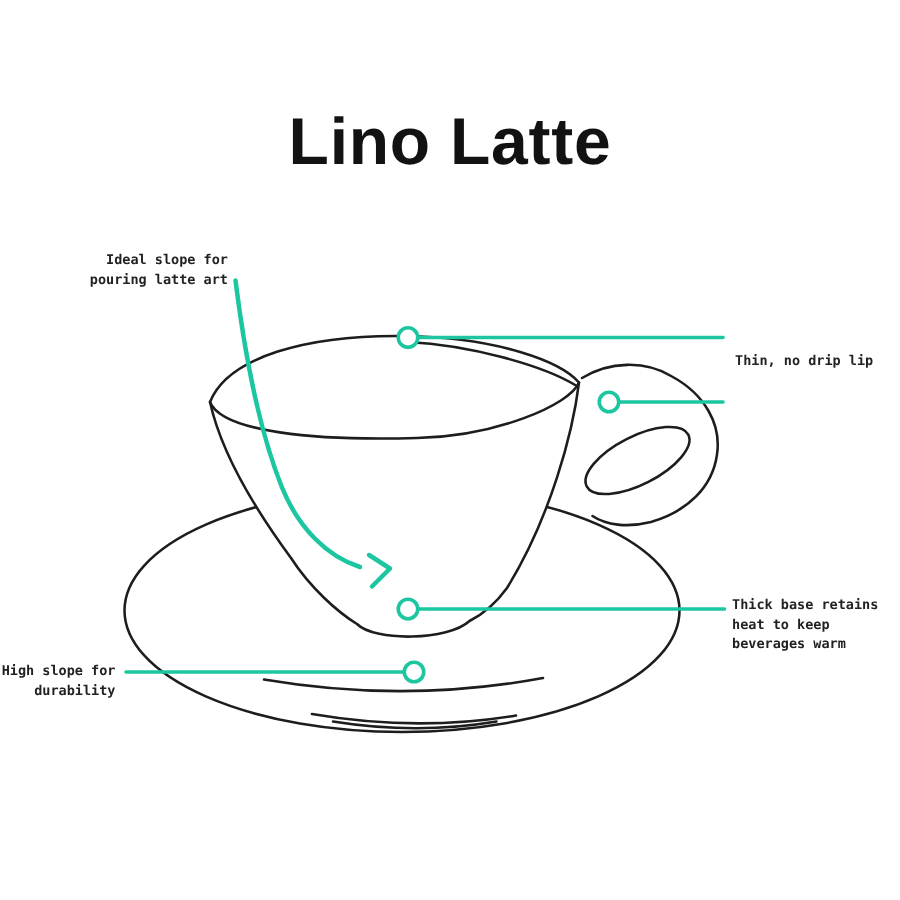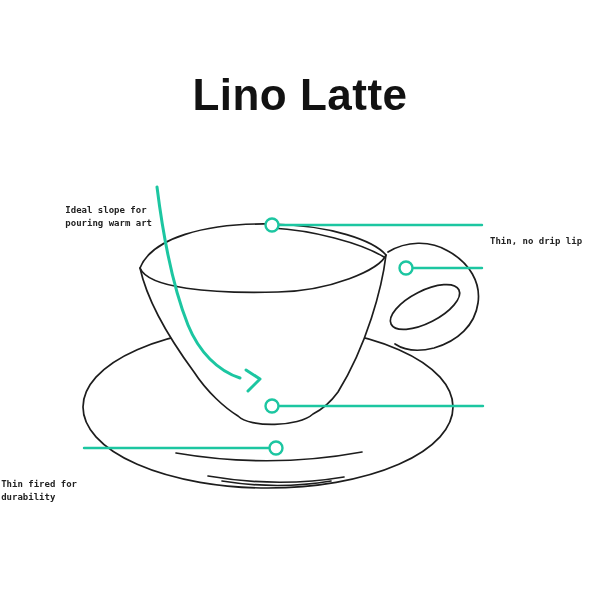--- a/index.html
+++ b/index.html
@@ -17,21 +17,21 @@
     position:absolute;top:73px;left:0;right:0;text-align:center;
     font-size:44px;line-height:1;font-weight:600;letter-spacing:0.5px;
     color:#121212;
   }
   .annot{
     position:absolute;
     font-family:"DejaVu Sans Mono",monospace;
     font-weight:bold;font-size:9px;line-height:13px;
     color:var(--label);white-space:nowrap;
   }
-  .annot.right-align{margin-top:36px;}
+  .annot.right-align{text-align:right;}
   .diagram-svg{position:absolute;top:0;left:0;}
   .blackline{fill:none;stroke:var(--ink);stroke-width:1.7;stroke-linecap:round;stroke-linejoin:round;}
   .whitefill{fill:#ffffff;stroke:none;}
   .tealline{fill:none;stroke:var(--accent);stroke-width:2.4;stroke-linecap:round;}
   .tealcurve{fill:none;stroke:var(--accent);stroke-width:3;stroke-linecap:round;stroke-linejoin:round;}
   .marker{fill:#ffffff;stroke:var(--accent);stroke-width:2.4;}
 </style>
 </head>
 <body>
 
@@ -75,27 +75,32 @@
     <circle class="marker" cx="272" cy="225" r="6.5"></circle>
     <circle class="marker" cx="406" cy="268" r="6.5"></circle>
     <circle class="marker" cx="272" cy="406" r="6.5"></circle>
     <circle class="marker" cx="276" cy="448" r="6.5"></circle>
   </svg>
 
   <div class="title">Lino Latte</div>
 
   <div class="annot right-align" style="top:168px;right:448px;">
     <div>Ideal slope for</div>
-    <div>pouring warm art</div>
+    <div>pouring latte art</div>
   </div>
 
   <div class="annot" style="top:219px;left:490px;margin-top:16px;">
     <div>Thin, no drip lip</div>
   </div>
 
 
+  <div class="annot" style="top:398px;left:488px;">
+    <div>Thick base retains</div>
+    <div>heat to keep</div>
+    <div>beverages warm</div>
+  </div>
 
   <div class="annot right-align" style="top:442px;right:523px;">
-    <div>Thin fired for</div>
+    <div>High slope for</div>
     <div>durability</div>
   </div>
 
 </div>
 
 </body></html>

